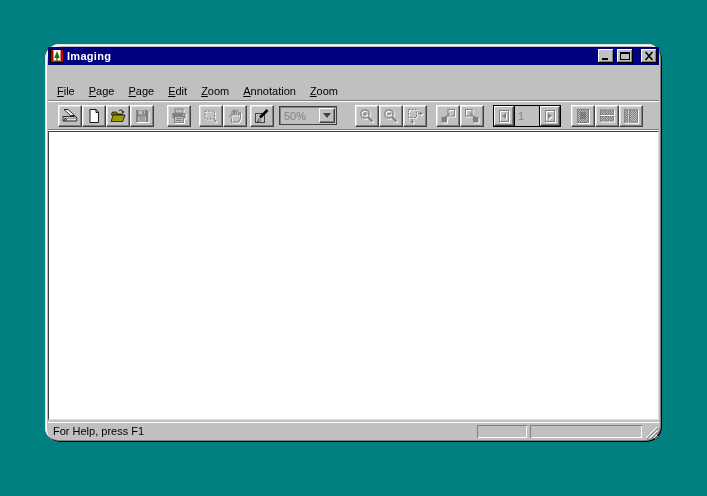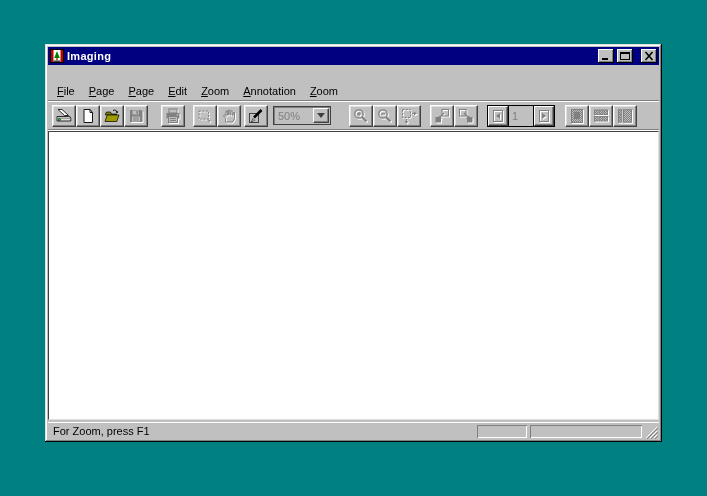--- a/index.html
+++ b/index.html
@@ -10,41 +10,41 @@
     font-size:11px;
     color:#000;
     overflow:hidden;
     position:relative;
   }
   .window {
     position:absolute; left:45px; top:44px; width:617px; height:398px;
     background:#c0c0c0;
     box-shadow: inset -1px -1px #000, inset 1px 1px #dfdfdf, inset -2px -2px #808080, inset 2px 2px #fff;
     padding:3px;
-    display:flex; flex-direction:column;
+    display:flex; flex-direction:column;border-radius:15px;
   }
   .titlebar {
     height:18px; background:#000080; color:#fff;
     display:flex; align-items:center; padding:0 2px; gap:3px; flex:none;
   }
   .titlebar .title { font-weight:bold; font-size:11px; flex:1; letter-spacing:0.3px; }
   .tb-btn {
     width:16px; height:14px; background:#c0c0c0; flex:none;
     box-shadow: inset -1px -1px #000, inset 1px 1px #fff, inset -2px -2px #808080;
     display:flex; align-items:center; justify-content:center;
   }
   .tb-gap { width:2px; flex:none; }
   .menubar { height:19px; display:flex; align-items:center; padding-left:2px; flex:none;margin-top:16px; }
   .menu-item {
     display:inline-block; padding:2px 7px; color:#000; cursor:default;
   }
   .menu-item::first-letter { text-decoration:underline; }
   .etched { height:2px; border-top:1px solid #808080; border-bottom:1px solid #fff; flex:none; }
   .toolbar {
-    height:27px; display:flex; align-items:center; padding-left:4px; flex:none;
+    height:27px; display:flex; align-items:center; padding-left:4px; flex:none;margin-left:6px;
   }
   .btn {
     width:24px; height:22px; background:#c0c0c0; flex:none;
     border:1px solid; border-color:#fff #404040 #404040 #fff;
     box-shadow: inset -1px -1px #808080, inset 1px 1px #dfdfdf;
     display:flex; align-items:center; justify-content:center;
   }
   .sep8 { width:8px; flex:none; } .sep13 { width:13px; flex:none; }
   .sep5 { width:5px; flex:none; } .sep18 { width:18px; flex:none; }
   .sep9 { width:9px; flex:none; } .sep10 { width:10px; flex:none; }
@@ -327,21 +327,21 @@
         <rect x="6.5" y="1.8" width="8" height="12.4" fill="url(#dith)" stroke="#808080"></rect>
       </svg>
     </span>
   </div>
 
   <div class="etched"></div>
 
   <div class="client"></div>
 
   <div class="statusbar">
-    <span class="status-msg">For Zoom, press F1</span>
+    <span class="status-msg">For Help, press F1</span>
     <span class="status-panel panel-1"></span>
     <span class="status-panel panel-2"></span>
     <span class="grip">
       <svg width="13" height="13" viewBox="0 0 13 13">
         <line x1="12" y1="1" x2="1" y2="12" stroke="#fff"></line>
         <line x1="13" y1="2" x2="2" y2="13" stroke="#808080"></line>
         <line x1="12" y1="5" x2="5" y2="12" stroke="#fff"></line>
         <line x1="13" y1="6" x2="6" y2="13" stroke="#808080"></line>
         <line x1="12" y1="9" x2="9" y2="12" stroke="#fff"></line>
         <line x1="13" y1="10" x2="10" y2="13" stroke="#808080"></line>

